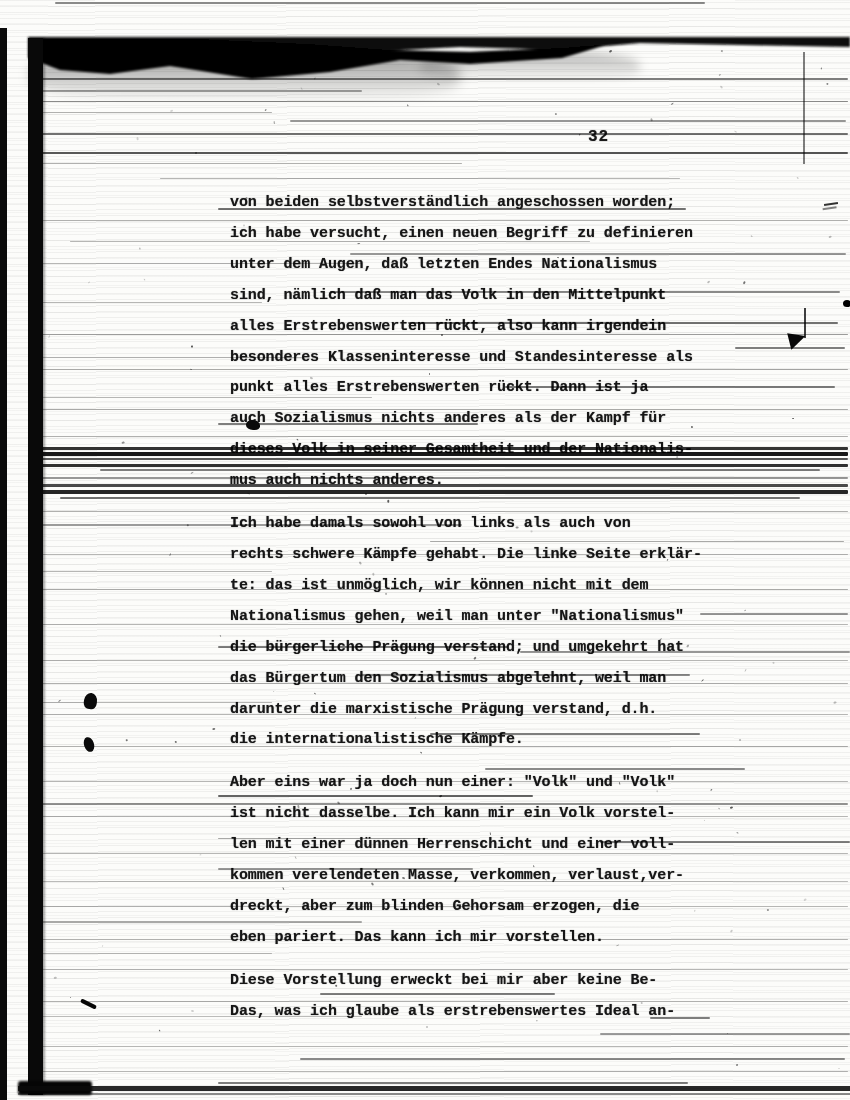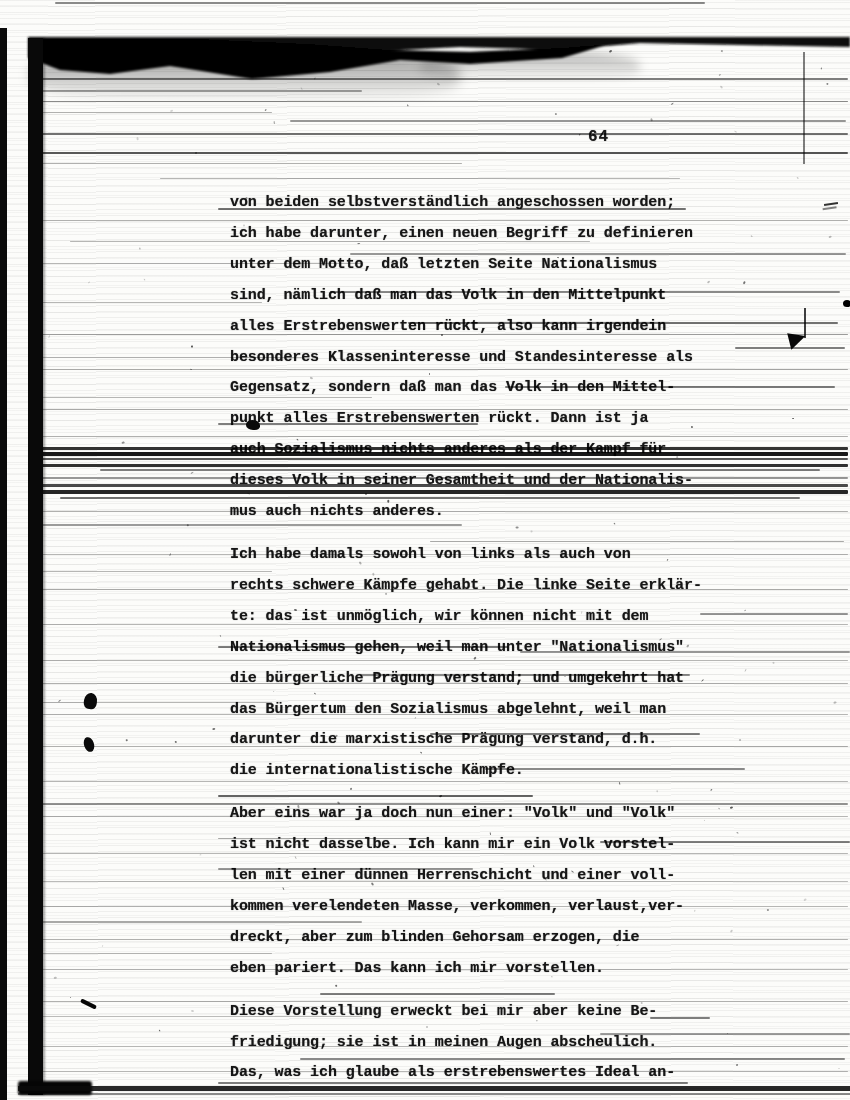--- a/index.html
+++ b/index.html
@@ -97,31 +97,30 @@
 </style>
 </head>
 <body>
 
 <div class="canvas">
   <div class="scan"></div>
 
   <div class="top-smudge"></div>
   <div class="top-smudge2"></div>
 
-  <div class="pagenum">64</div>
+  <div class="pagenum">32</div>
 
   <div class="text-block">
       <div class="para" style="margin-top: 0px;">
         <div class="tline">von beiden selbstverständlich angeschossen worden;</div>
-        <div class="tline">ich habe darunter, einen neuen Begriff zu definieren</div>
-        <div class="tline">unter dem Motto, daß letzten Seite Nationalismus</div>
+        <div class="tline">ich habe versucht, einen neuen Begriff zu definieren</div>
+        <div class="tline">unter dem Augen, daß letzten Endes Nationalismus</div>
         <div class="tline">sind, nämlich daß man das Volk in den Mittelpunkt</div>
         <div class="tline">alles Erstrebenswerten rückt, also kann irgendein</div>
         <div class="tline">besonderes Klasseninteresse und Standesinteresse als</div>
-        <div class="tline">Gegensatz, sondern daß man das Volk in den Mittel-</div>
         <div class="tline">punkt alles Erstrebenswerten rückt. Dann ist ja</div>
         <div class="tline">auch Sozialismus nichts anderes als der Kampf für</div>
         <div class="tline">dieses Volk in seiner Gesamtheit und der Nationalis-</div>
         <div class="tline">mus auch nichts anderes.</div>
       </div>
       <div class="para" style="margin-top: 10px;">
         <div class="tline">Ich habe damals sowohl von links als auch von</div>
         <div class="tline">rechts schwere Kämpfe gehabt. Die linke Seite erklär-</div>
         <div class="tline">te: das ist unmöglich, wir können nicht mit dem</div>
         <div class="tline">Nationalismus gehen, weil man unter "Nationalismus"</div>
@@ -133,21 +132,20 @@
       <div class="para" style="margin-top: 4px;">
         <div class="tline">Aber eins war ja doch nun einer: "Volk" und "Volk"</div>
         <div class="tline">ist nicht dasselbe. Ich kann mir ein Volk vorstel-</div>
         <div class="tline">len mit einer dünnen Herrenschicht und einer voll-</div>
         <div class="tline">kommen verelendeten Masse, verkommen, verlaust,ver-</div>
         <div class="tline">dreckt, aber zum blinden Gehorsam erzogen, die</div>
         <div class="tline">eben pariert. Das kann ich mir vorstellen.</div>
       </div>
       <div class="para" style="margin-top: 2px;">
         <div class="tline">Diese Vorstellung erweckt bei mir aber keine Be-</div>
-        <div class="tline">friedigung; sie ist in meinen Augen abscheulich.</div>
         <div class="tline">Das, was ich glaube als erstrebenswertes Ideal an-</div>
       </div>
     </div>
 
   <div class="noise">
       <div class="streak" style="top: 2px; left: 55px; width: 650px; height: 2px; opacity: 0.45;"></div>
       <div class="streak" style="top: 78px; left: 40px; width: 808px; height: 1.5px; opacity: 0.5;"></div>
       <div class="streak" style="top: 90px; left: 42px; width: 320px; height: 1.5px; opacity: 0.35;"></div>
       <div class="streak" style="top: 101px; left: 42px; width: 806px; height: 1px; opacity: 0.45;"></div>
       <div class="streak" style="top: 112px; left: 42px; width: 230px; height: 1px; opacity: 0.3;"></div>

